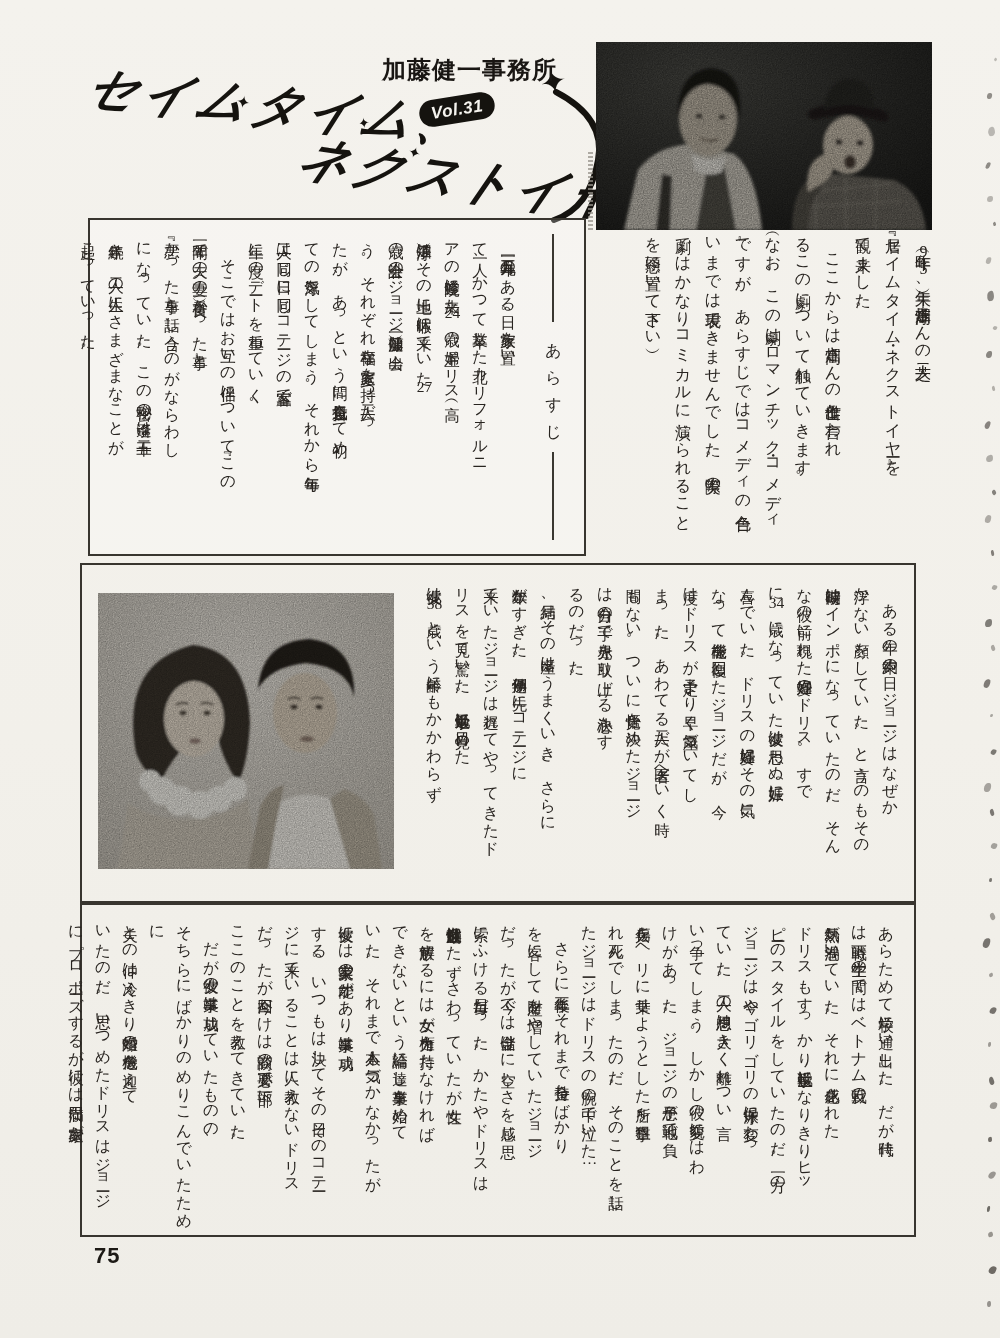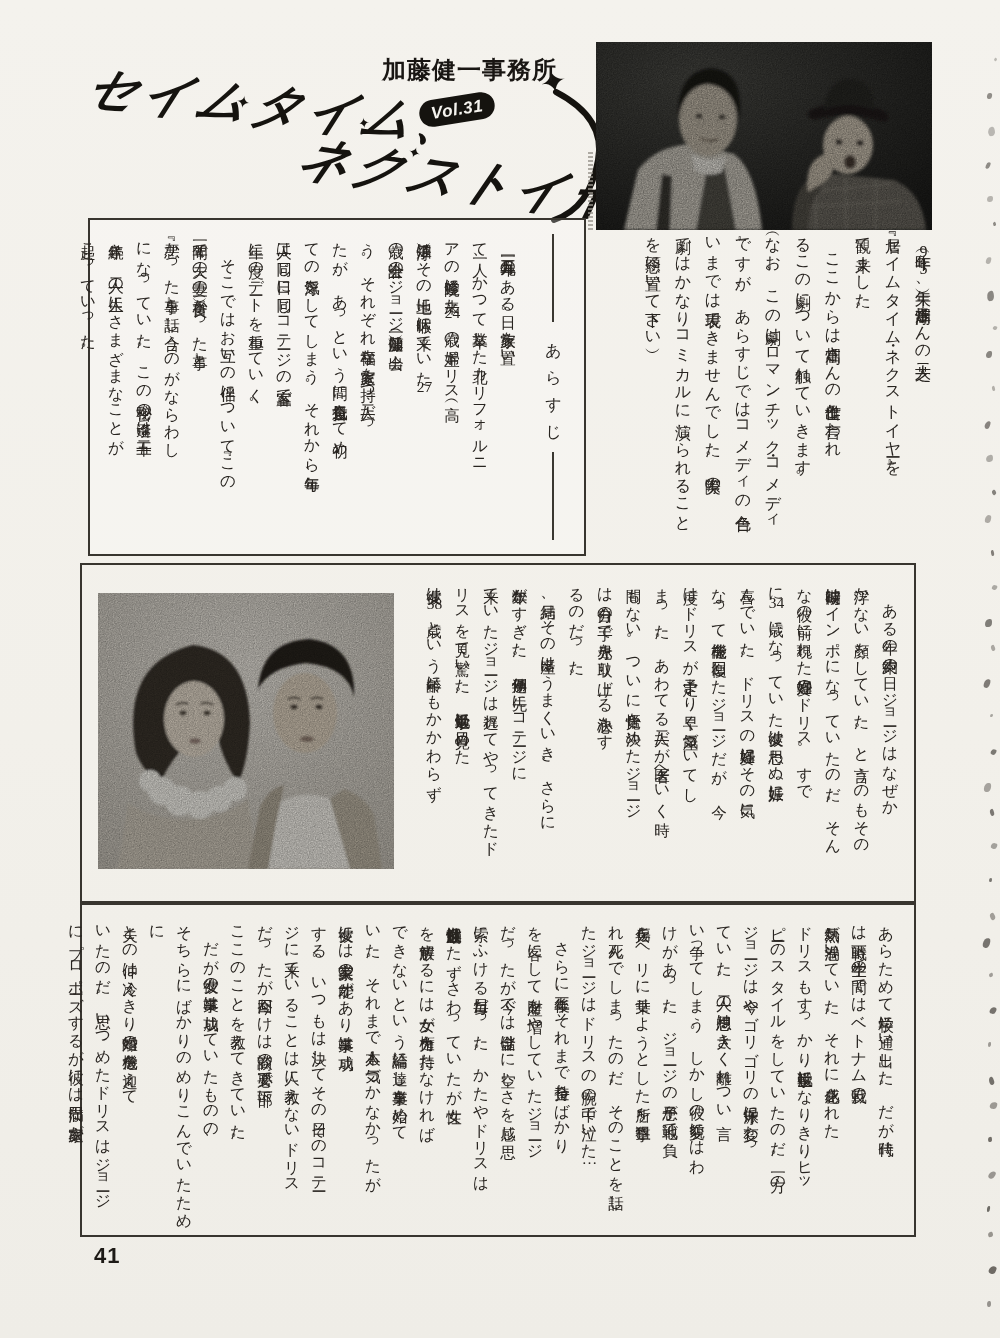--- a/index.html
+++ b/index.html
@@ -229,21 +229,21 @@
         <rect width="296" height="276" filter="url(#grain2)" opacity="0.45"></rect>
       </svg>
     </div>
     <p class="vtext mid-text">　ある年の約束の日。ジョージはなぜか<br>浮かない顔をしていた。と言うのもその<br>時期彼はインポになっていたのだ。そん<br>な彼の前に現れた妊婦姿のドリス。すで<br>に<span class="tcy">34</span>歳になっていた彼女は思わぬ妊娠に<br>喜んでいた。ドリスの妊婦姿にその気に<br>なって機能を回復したジョージだが、今<br>度はドリスが予定より早く産気づいてし<br>まった。あわてる二人だが医者へいく時<br>間もない。ついに覚悟を決めたジョージ<br>は自分の手で赤児を取り上げる決心をす<br>るのだった。<br>　結局、その出産はうまくいき、さらに<br>数年がすぎた。例年通り先にコテージに<br>来ていたジョージは遅れてやってきたド<br>リスを見て驚いた。最近勉学に目覚めた<br>彼女は<span class="tcy">38</span>歳という年齢にもかかわらず、</p>
   </div>
 
   <div class="bottom-box">
     <p class="vtext bottom-text">あらためて学校に通い出した。だが時代<br>は戦時下、学生の間ではベトナム反戦の<br>熱気が渦巻いていた。それに感化された<br>ドリスもすっかり反戦学生になりきりヒッ<br>ピーのスタイルをしていたのだ。一方の<br>ジョージは今やゴリゴリの保守派に変わっ<br>ていた。二人の思想は大きく離れつい言<br>い争ってしまう。しかし彼の変貌にはわ<br>けがあった。ジョージの息子が戦地で負<br>傷兵をヘリに乗せようとした所を狙撃さ<br>れ死んでしまったのだ。そのことを話し<br>たジョージはドリスの腕の中で泣いた…<br>　さらに五年後、それまで金持ちばかり<br>を客にして財産を増やしていたジョージ<br>だったが今では金儲けに空しさを感じ思<br>索にふける毎日だった。かたやドリスは<br>女性解放運動にたずさわっていたが女性<br>を解放するには女が権力を持たなければ<br>できないという結論に達し事業を始めて<br>いた。それまで本人も気づかなかったが<br>彼女には実業家の才能があり事業は成功<br>する。いつもは決してその日そのコテー<br>ジに来ていることは人に教えないドリス<br>だったが今回だけは商談の必要で部下に<br>ここのことを教えてきていた。<br>　だが彼女の事業は成功していたものの、<br>そちらにばかりのめりこんでいたために<br>夫との仲は冷えきり離婚の危機を迎えて<br>いたのだ。思いつめたドリスはジョージ<br>にプロポーズするが彼には円満な家庭が</p>
   </div>
 
-  <div class="page-number">41</div>
+  <div class="page-number">75</div>
 
   <div class="scan-edge">
       <i class="mk" style="top: 58px; right: 3px; width: 3px; height: 3px; opacity: 0.3; transform: rotate(-30deg);"></i>
       <i class="mk" style="top: 92.6px; right: 8px; width: 5px; height: 6px; opacity: 0.53; transform: rotate(7deg);"></i>
       <i class="mk" style="top: 127.2px; right: 5px; width: 7px; height: 9px; opacity: 0.31; transform: rotate(-16deg);"></i>
       <i class="mk" style="top: 161.8px; right: 10px; width: 4px; height: 7px; opacity: 0.54; transform: rotate(21deg);"></i>
       <i class="mk" style="top: 196.4px; right: 7px; width: 6px; height: 6px; opacity: 0.32; transform: rotate(-2deg);"></i>
       <i class="mk" style="top: 222px; right: 4px; width: 3px; height: 4px; opacity: 0.55; transform: rotate(-25deg);"></i>
       <i class="mk" style="top: 256.6px; right: 9px; width: 5px; height: 7px; opacity: 0.33; transform: rotate(12deg);"></i>
       <i class="mk" style="top: 291.2px; right: 6px; width: 7px; height: 10px; opacity: 0.56; transform: rotate(-11deg);"></i>

